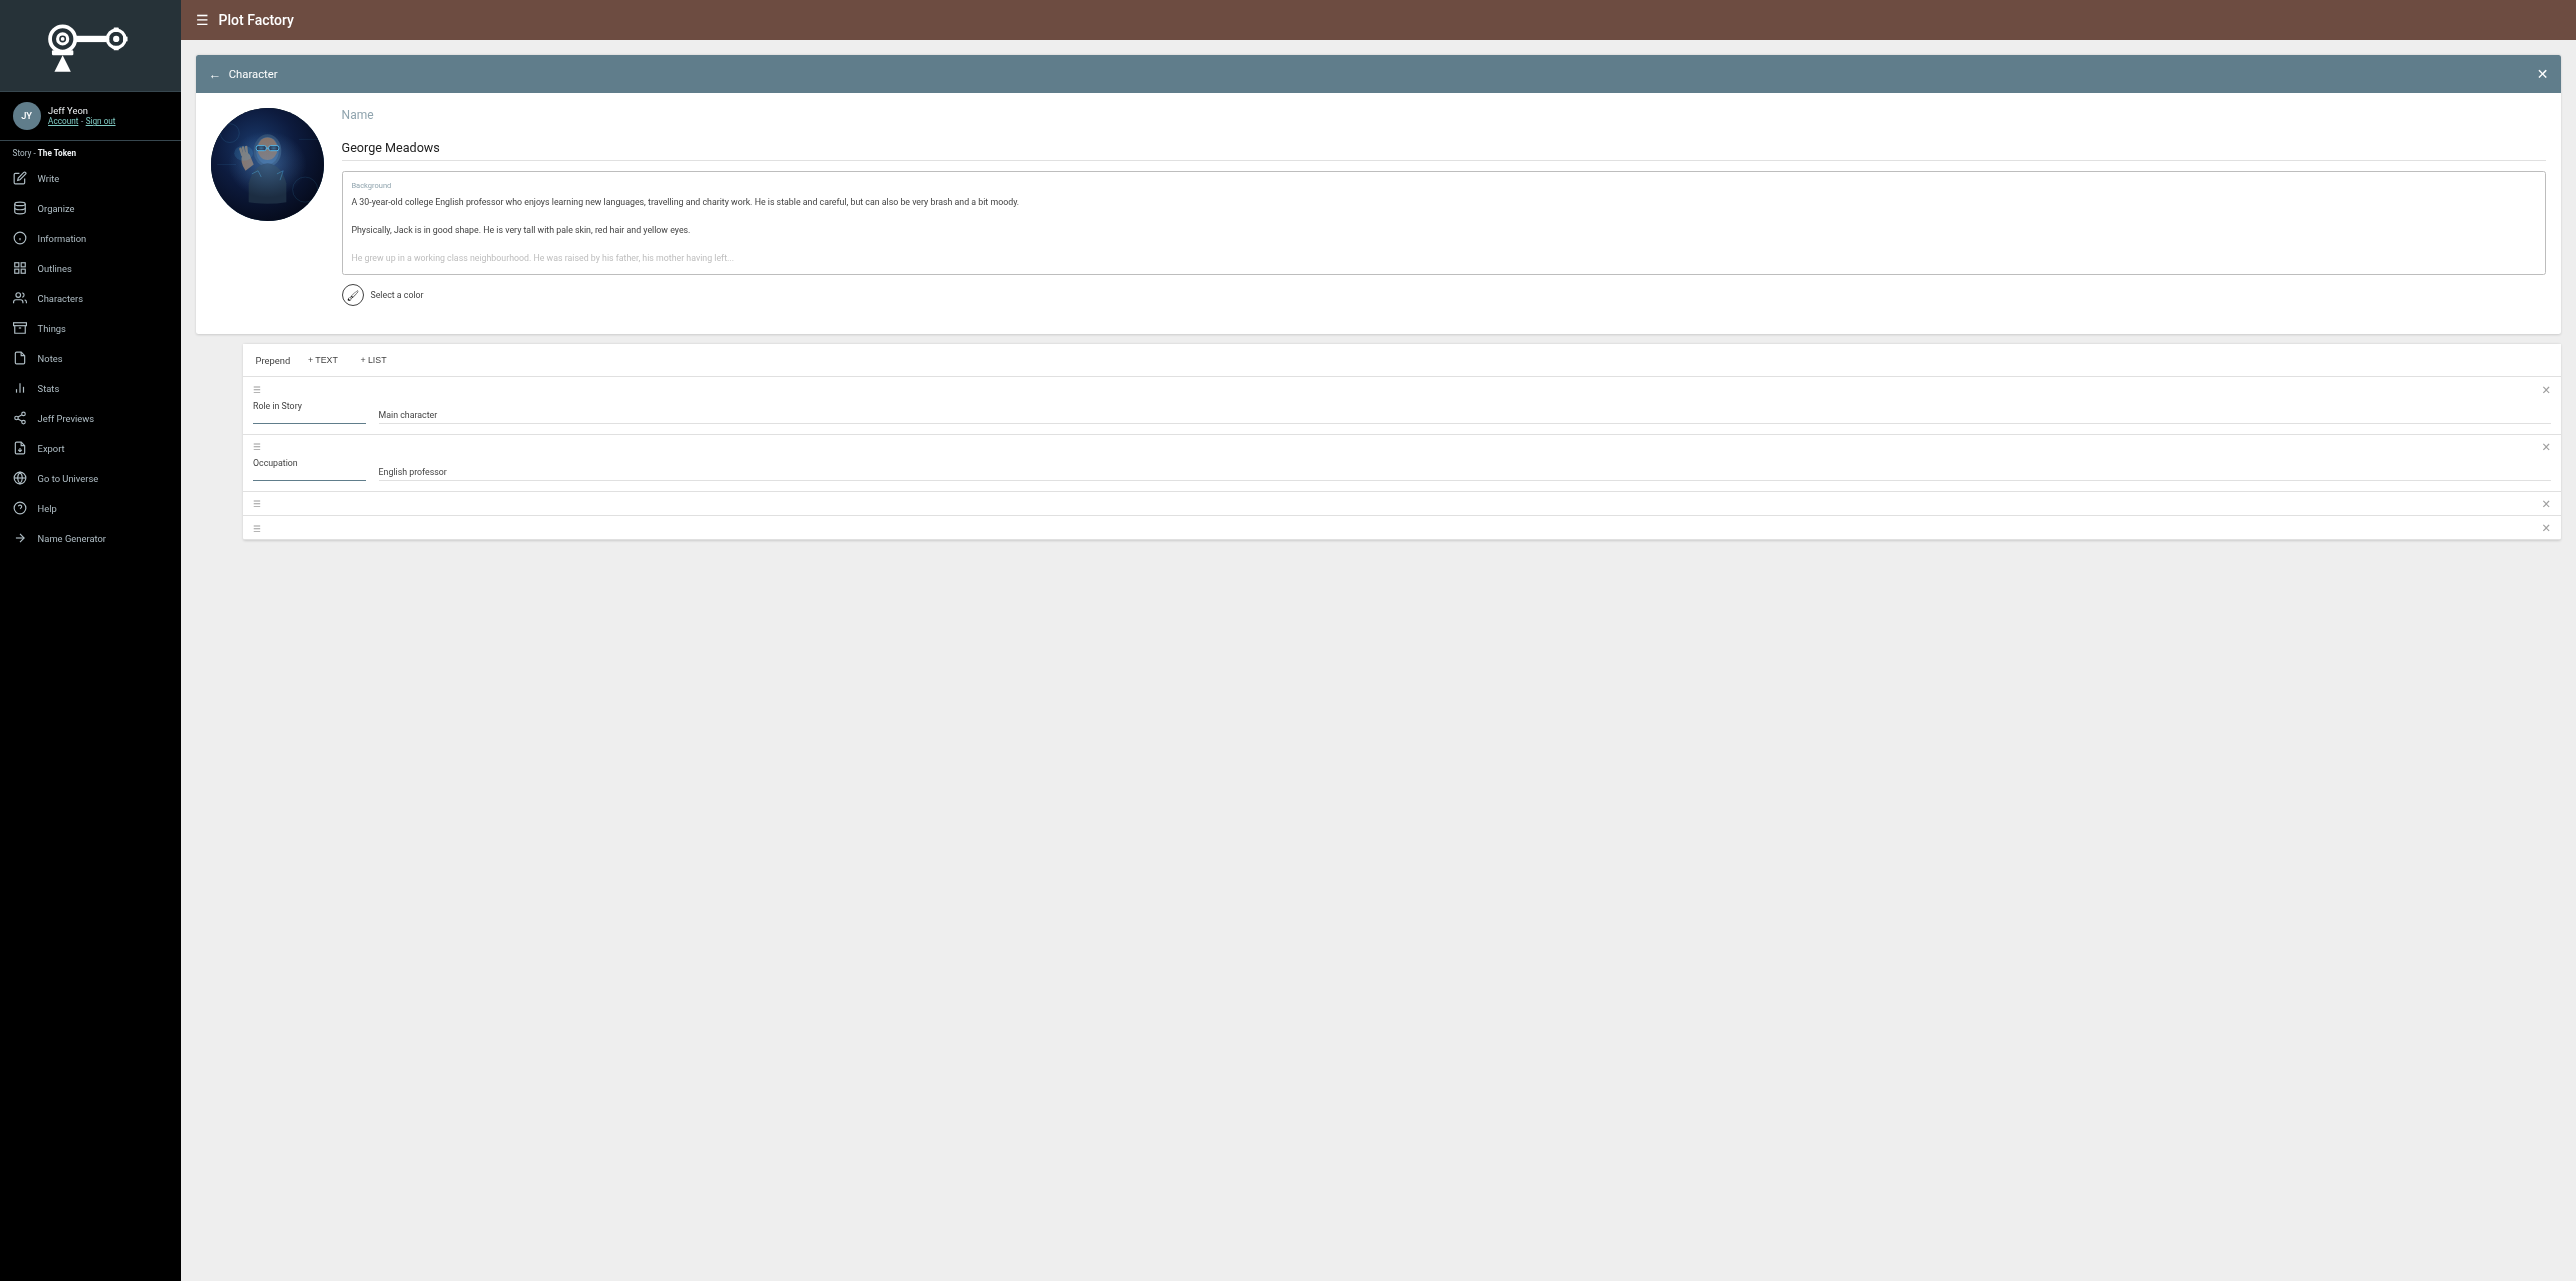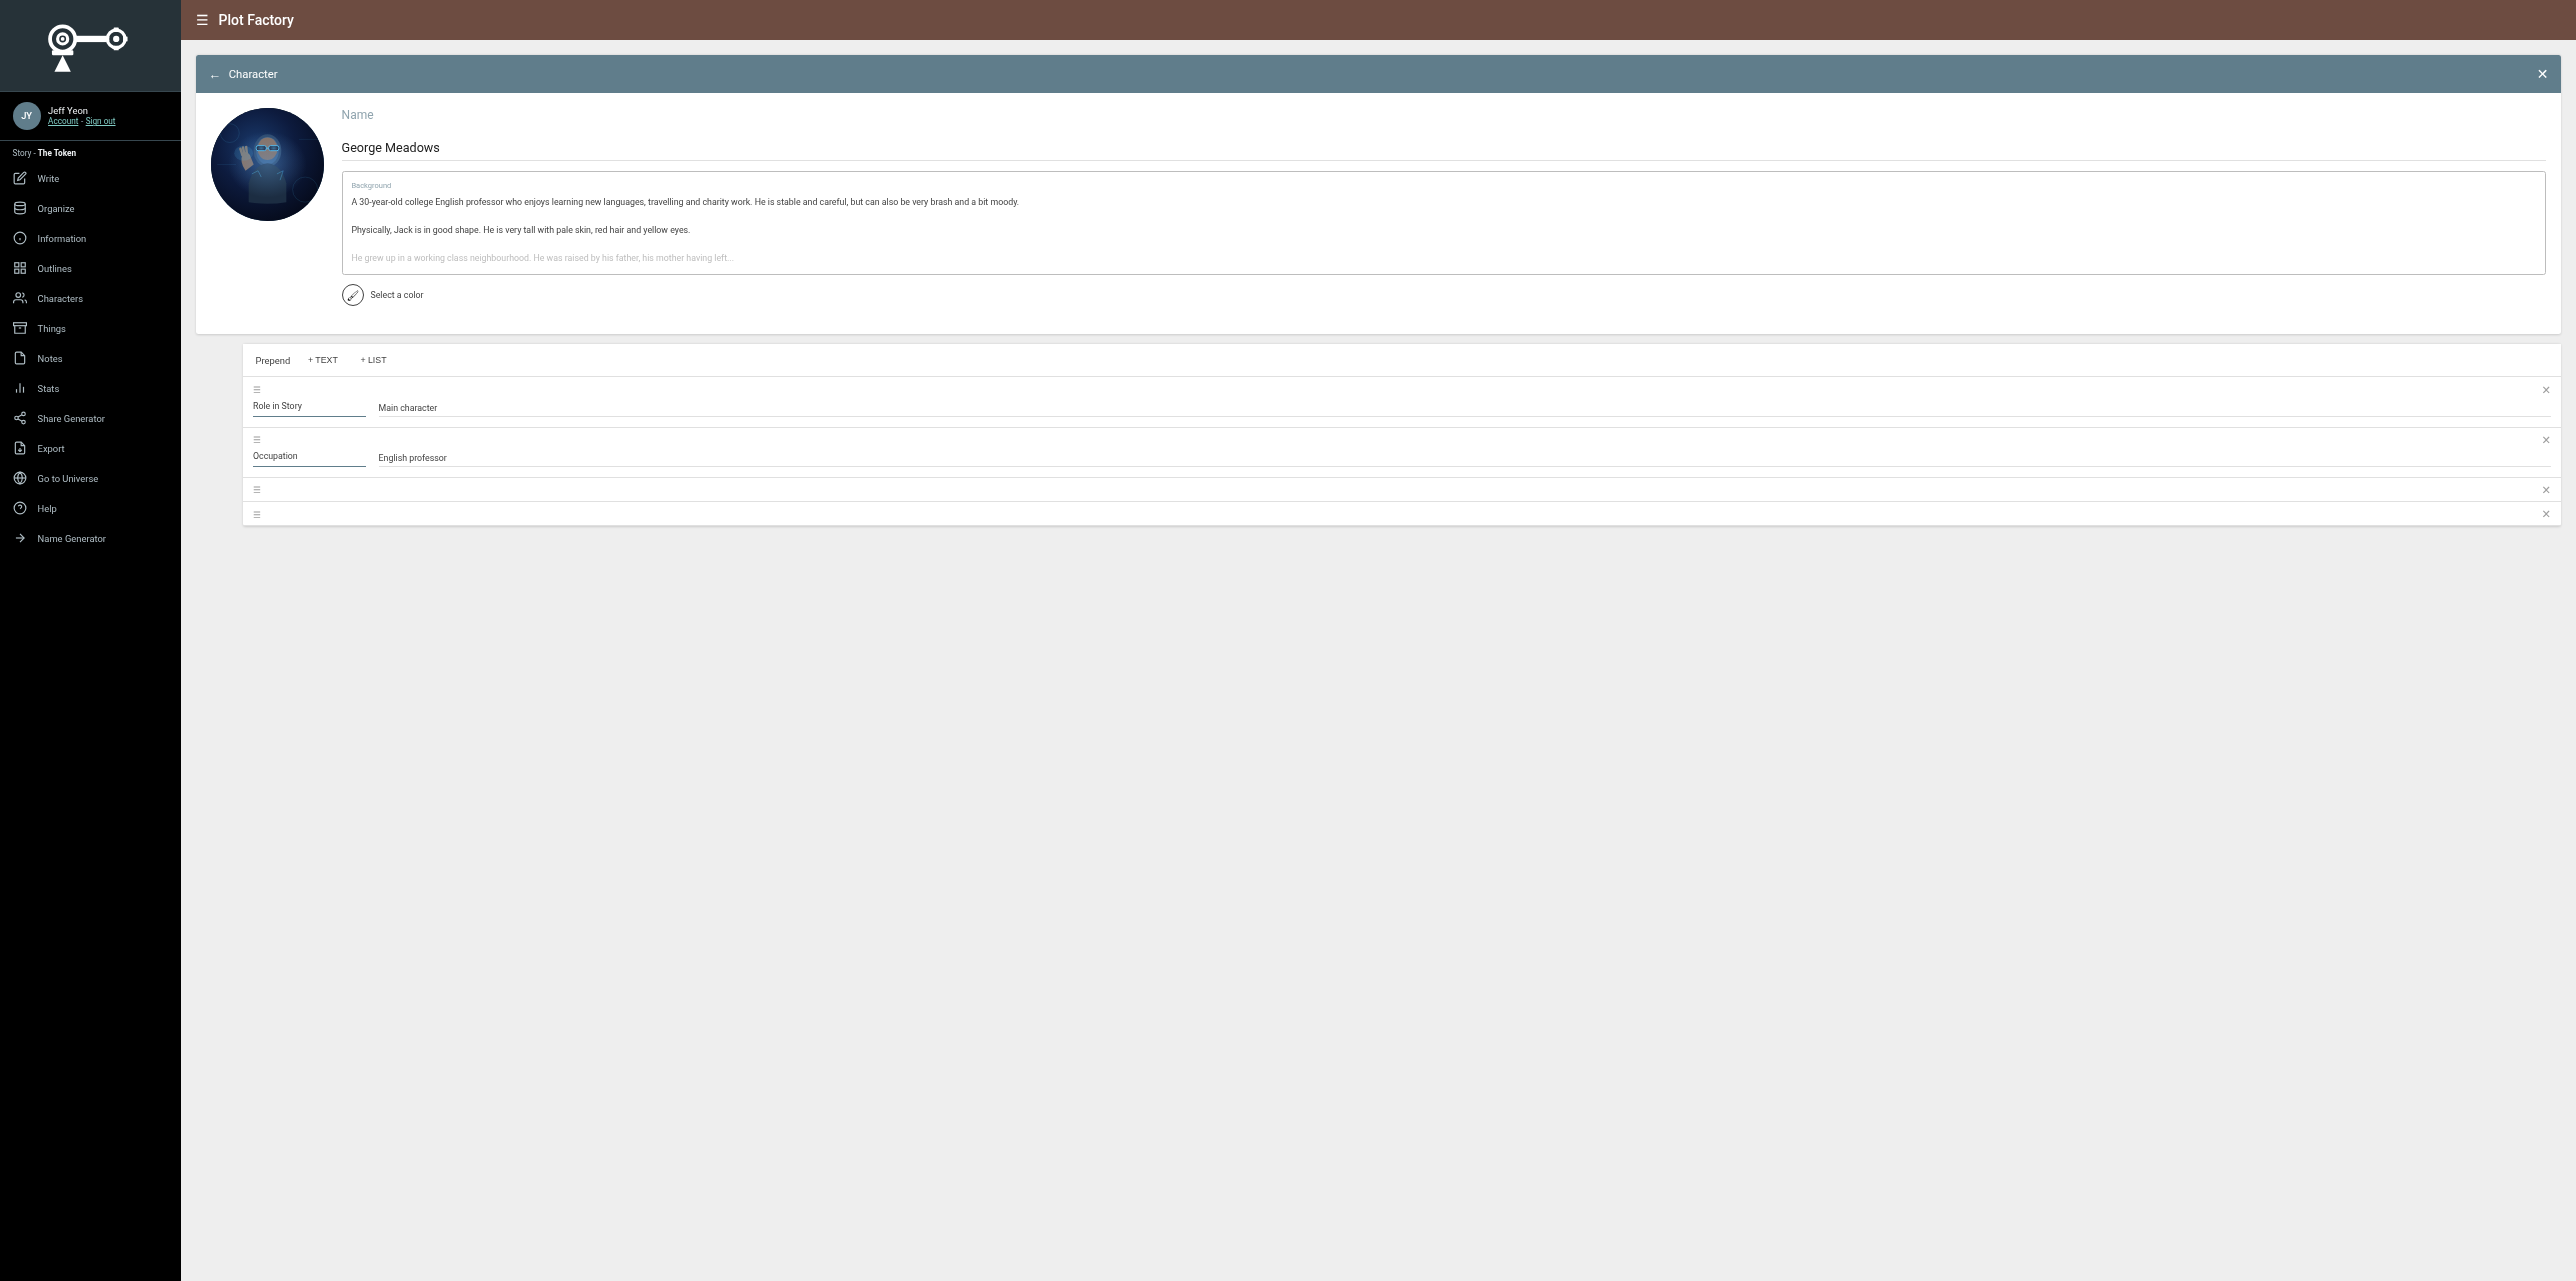--- a/index.html
+++ b/index.html
@@ -160,21 +160,21 @@
     }
 
     .section-item { border-bottom: 0.6px solid #e0e0e0; }
     .section-handle-row {
       display: flex; align-items: center; justify-content: space-between;
       padding: 6.3px 10px 3.8px 10px;
     }
     .handle-icon { color: #9e9e9e; font-size: 8.8px; letter-spacing: 1.3px; }
     .remove-btn { color: #9e9e9e; font-size: 11.3px; cursor: pointer; background: none; border: none; }
     .section-fields { display: flex; align-items: flex-end; padding: 0 10px 10px 10px; gap: 12.6px; }
-    .section-key { font-size: 8.8px; color: #424242; border-bottom: 1.3px solid #607d8b; padding-bottom: 5px; min-width: 113px; }
+    .section-key { font-size: 8.8px; color: #424242; border-bottom: 1.3px solid #607d8b; padding-bottom: 12px; min-width: 113px; }
     .section-val { font-size: 8.8px; color: #424242; border-bottom: 0.6px solid #e0e0e0; padding-bottom: 2.5px; flex: 1; }
   </style>
 </head>
 <body>
 
 <div class="sidebar">
   <div class="sidebar-logo">
     <svg class="logo-svg" viewBox="0 0 200 100">
 
       <circle cx="55" cy="38" r="20" fill="none" stroke="white" stroke-width="6"></circle>
@@ -297,21 +297,21 @@
   <div class="nav-item">
     <span class="nav-icon">
       <svg width="14" height="14" viewBox="0 0 24 24" fill="none" stroke="#b0bec5" stroke-width="2">
           <circle cx="18" cy="5" r="3"></circle>
           <circle cx="6" cy="12" r="3"></circle>
           <circle cx="18" cy="19" r="3"></circle>
           <line x1="8.59" y1="13.51" x2="15.42" y2="17.49"></line>
           <line x1="15.41" y1="6.51" x2="8.59" y2="10.49"></line>
         </svg>
     </span>
-    <span>Share Generator</span>
+    <span>Jeff Previews</span>
   </div>
   <div class="nav-item">
     <span class="nav-icon">
       <svg width="14" height="14" viewBox="0 0 24 24" fill="none" stroke="#b0bec5" stroke-width="2">
           <path d="M14 2H6a2 2 0 0 0-2 2v16a2 2 0 0 0 2 2h12a2 2 0 0 0 2-2V8z"></path>
           <polyline points="14 2 14 8 20 8"></polyline>
           <line x1="12" y1="18" x2="12" y2="12"></line>
           <line x1="9" y1="15" x2="12" y2="18"></line>
           <line x1="15" y1="15" x2="12" y2="18"></line>
         </svg>

